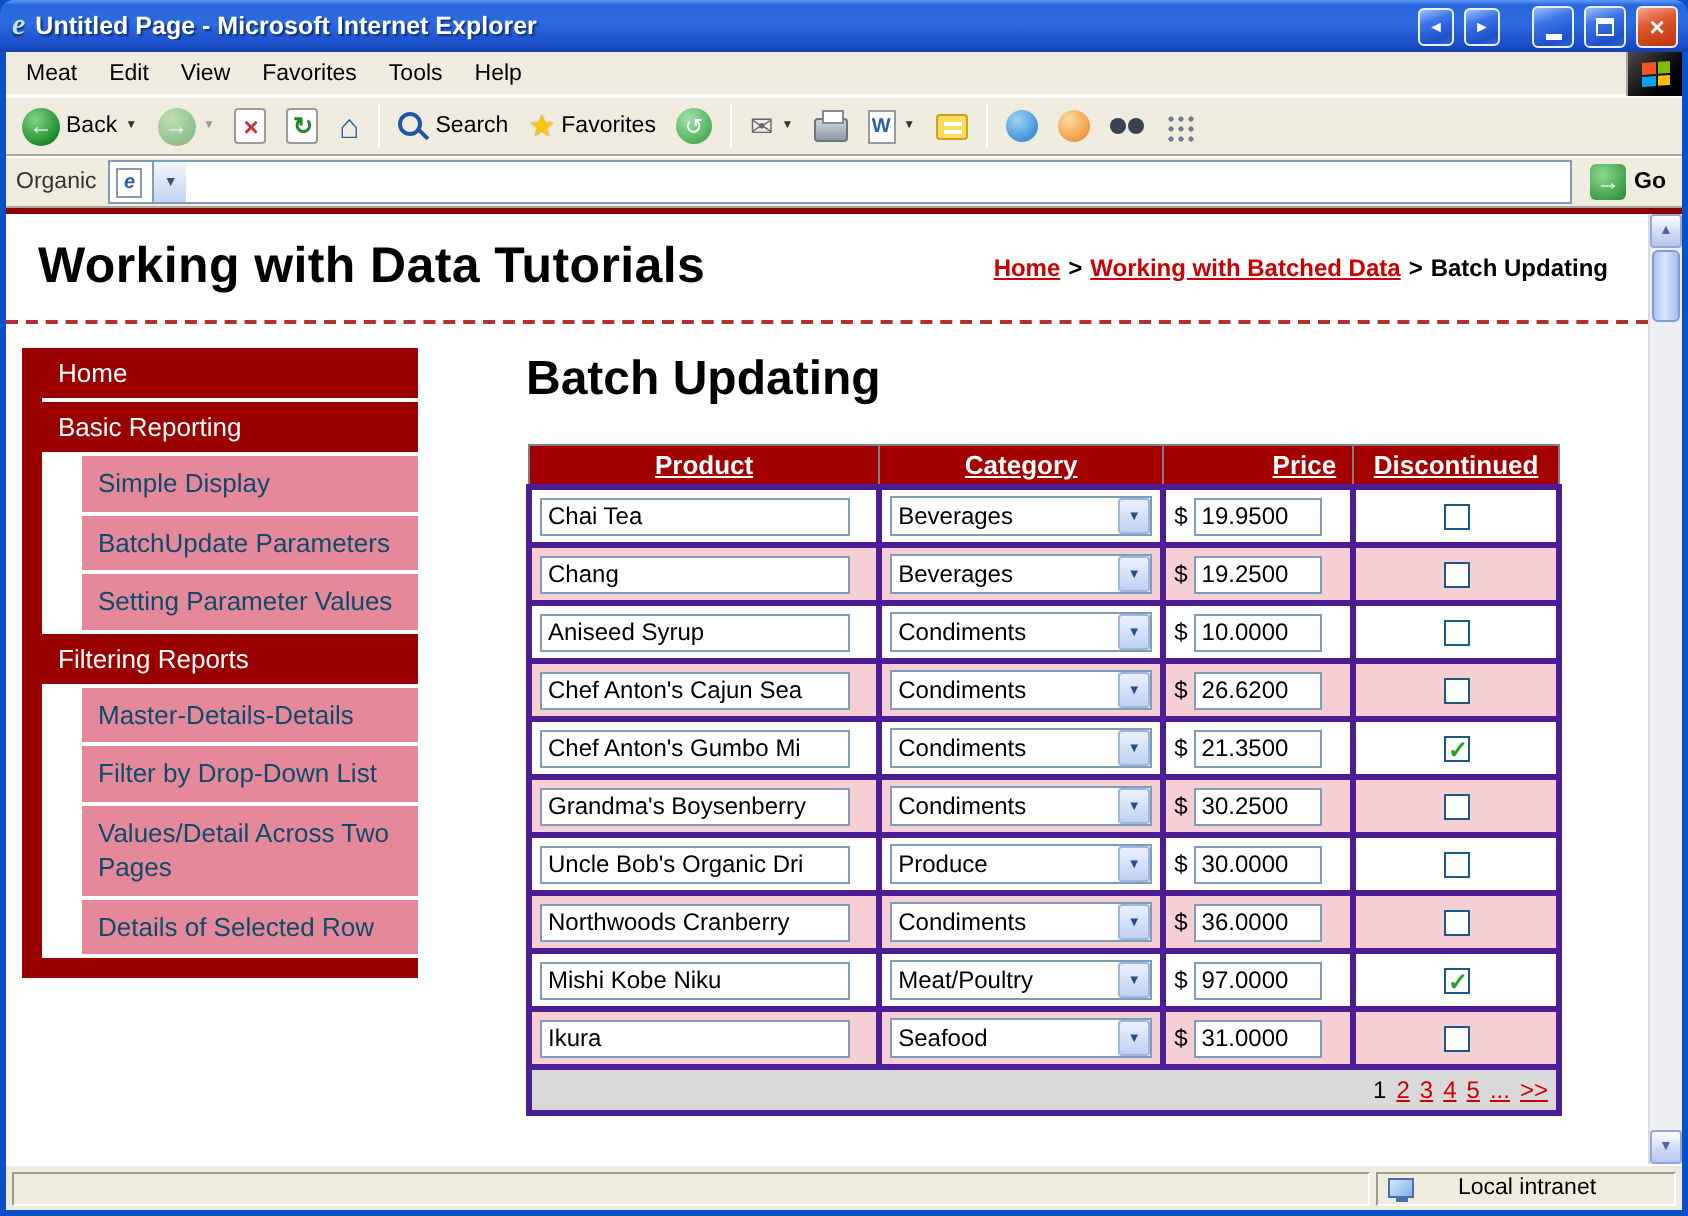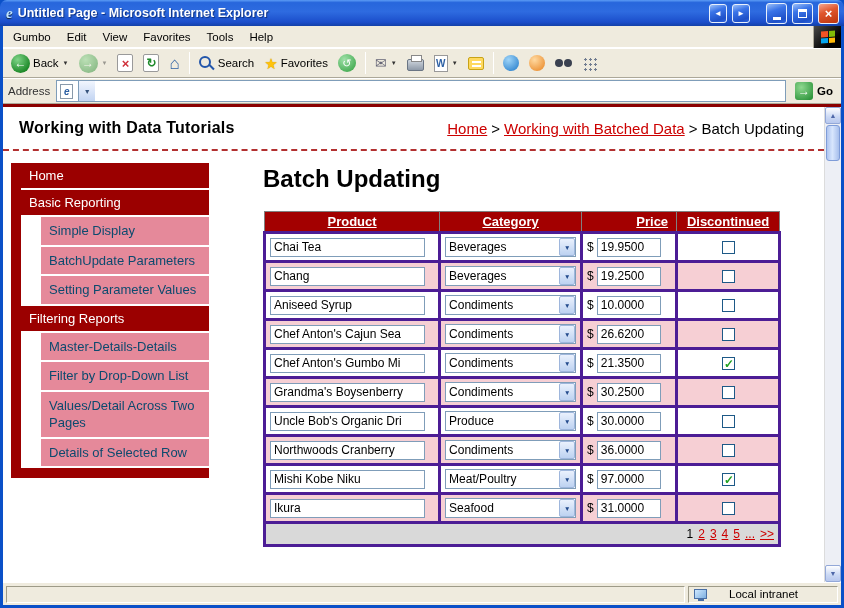--- a/index.html
+++ b/index.html
@@ -65,22 +65,22 @@
   .addr-text { flex:1; font-size:12px; white-space:nowrap; overflow:hidden; }
   .addr-drop { width:17px; height:20px; flex:none; background:linear-gradient(180deg,#F2F6FE,#C2D4F2); border-left:1px solid #7F9DB9; display:flex; align-items:center; justify-content:center; font-size:7px; color:#35527C; }
   .go-btn { display:flex; align-items:center; gap:4px; font-size:11.5px; font-weight:bold; padding:0 3px; }
   .ic-go { width:18px; height:18px; border-radius:3px; background:radial-gradient(circle at 35% 30%,#8FD88F,#1F8A2F); color:#fff; font-weight:bold; font-size:12px; display:flex; align-items:center; justify-content:center; }
 
   
   .viewport { flex:1; display:flex; overflow:hidden; background:#fff; border-top:3px solid #8B0000; }
   .pagearea { flex:1; overflow:hidden; }
 
   .page-header { display:flex; justify-content:space-between; align-items:center; padding:12px 20px 12px 16px; border-bottom:2px dashed #B23030; }
-  .site-title { font-size:16px; font-weight:bold; color:#000; letter-spacing:0.2px; }
-  .breadcrumb { font-size:15px; font-weight:normal; white-space:nowrap;text-align:center; }
+  .site-title { font-size:25px; font-weight:bold; color:#000; letter-spacing:0.2px; }
+  .breadcrumb { font-size:12px; font-weight:bold; white-space:nowrap;text-align:center; }
   .breadcrumb a { color:#CC0000; text-decoration:underline; cursor:pointer; }
   .bc-sep { margin:0 4px; color:#000; }
   .bc-current { color:#000; }
 
   .page-body { display:flex; align-items:flex-start; padding-top:12px; }
   .leftbar { width:198px; flex:none; margin-left:8px; border-left:10px solid #9B0000; display:flex; flex-direction:column; gap:2px; }
   .nav-section { background:#9B0000; color:#FFF; font-size:13px; padding:5px 8px; cursor:pointer; }
   .nav-sub { background:#E5899A; color:#0c4a6e; font-size:13px; line-height:1.35; padding:5px 8px; margin-left:20px; cursor:pointer; }
   .nav-partial { background:#9B0000; height:10px; }
 
@@ -144,21 +144,21 @@
         <span class="tb-max-shape"></span>
       </div>
     <div class="tb-btn tb-close">
         <span class="tb-glyph">×</span>
       </div>
   </div>
 
   <div class="inner">
 
     <div class="menubar">
-      <span class="menu-item">Gumbo</span>
+      <span class="menu-item">Meat</span>
       <span class="menu-item">Edit</span>
       <span class="menu-item">View</span>
       <span class="menu-item">Favorites</span>
       <span class="menu-item">Tools</span>
       <span class="menu-item">Help</span>
       <span class="menu-logo">
         <span class="flag">
             <i class="f-red"></i>
             <i class="f-green"></i>
             <i class="f-blue"></i>
@@ -234,21 +234,21 @@
       </div>
       <div class="tbtn">
         <span class="ic-binoculars"></span>
       </div>
       <div class="tbtn">
         <span class="ic-grid"></span>
       </div>
     </div>
 
     <div class="addressbar">
-      <span class="addr-label">Address</span>
+      <span class="addr-label">Organic</span>
       <div class="addr-box">
         <span class="addr-icon">e</span>
         <span class="addr-drop">
             <span>▼</span>
           </span>
       </div>
       <div class="go-btn">
         <span class="ic-go">
             <span>→</span>
           </span>

